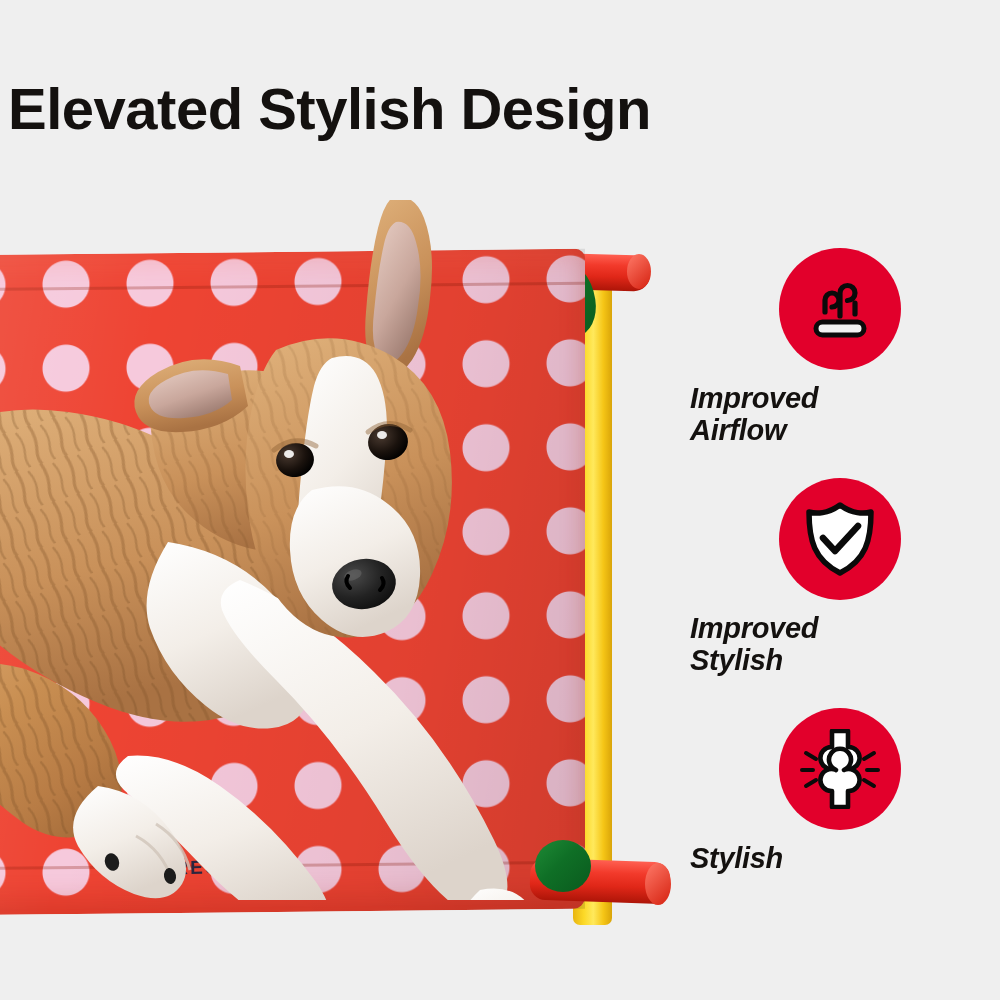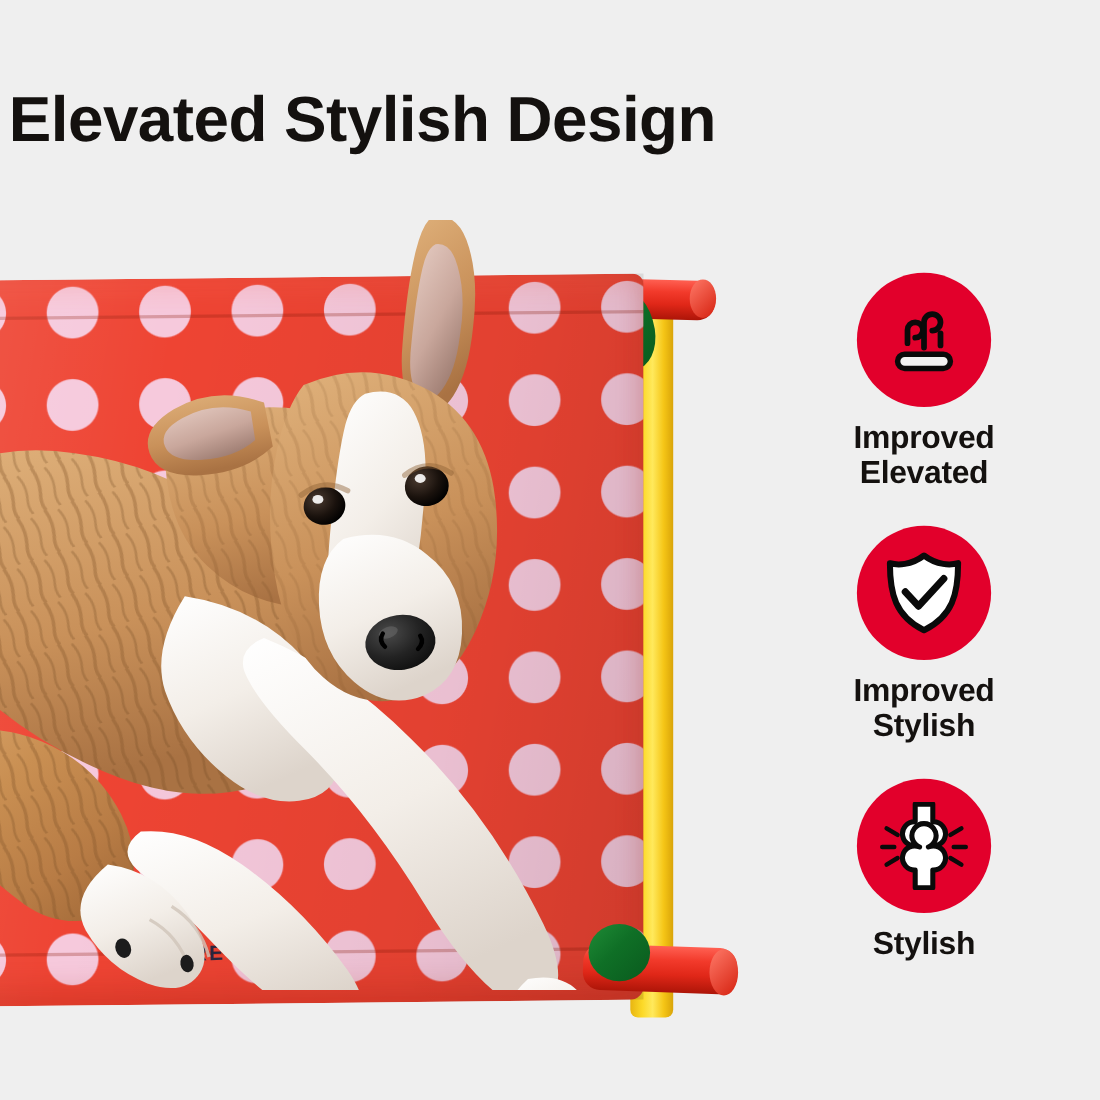--- a/index.html
+++ b/index.html
@@ -148,22 +148,23 @@
 
   
   #features {
     position: absolute;
     left: 690px;
     top: 248px;
     width: 300px;
   }
   .feature {
     width: 300px;
-    text-align: center;
+    text-align: left;
     margin-bottom: 32px;
+    font-style: italic;
   }
   .feature-badge {
     width: 122px;
     height: 122px;
     margin: 0 auto 12px auto;
     border-radius: 50%;
     background: #e2002b;
     display: flex;
     align-items: center;
     justify-content: center;
@@ -303,21 +304,21 @@
           <g fill="none" stroke="#0a0a0a" stroke-width="5.2" stroke-linecap="round">
             <path d="M22 40 L22 28 a7 7 0 0 1 14 0 a7 7 0 0 1 -7 7"></path>
             <path d="M37 44 L37 21 a7.5 7.5 0 0 1 15 0 a7.5 7.5 0 0 1 -7.5 7.5"></path>
             <path d="M52 42 L52 31"></path>
           </g>
           <rect x="13" y="50" width="48" height="13" rx="6.5" ry="6.5" fill="#f2f2f2" stroke="#0a0a0a" stroke-width="5"></rect>
         </svg>
       </div>
       <div class="feature-label">
         <div>Improved</div>
-        <div>Elevated</div>
+        <div>Airflow</div>
       </div>
     </div>
 
     <div class="feature">
       <div class="feature-badge">
         <svg width="76" height="78" viewBox="0 0 76 78">
           <path d="M38 5 C50 14 62 14 69 12 C69 40 64 60 38 73 C12 60 7 40 7 12 C14 14 26 14 38 5 Z" fill="#ffffff" stroke="#0a0a0a" stroke-width="5.5" stroke-linejoin="round"></path>
           <path d="M21 38 L33 51 L56 26" fill="none" stroke="#0a0a0a" stroke-width="6.5" stroke-linecap="round" stroke-linejoin="round"></path>
         </svg>
       </div>

